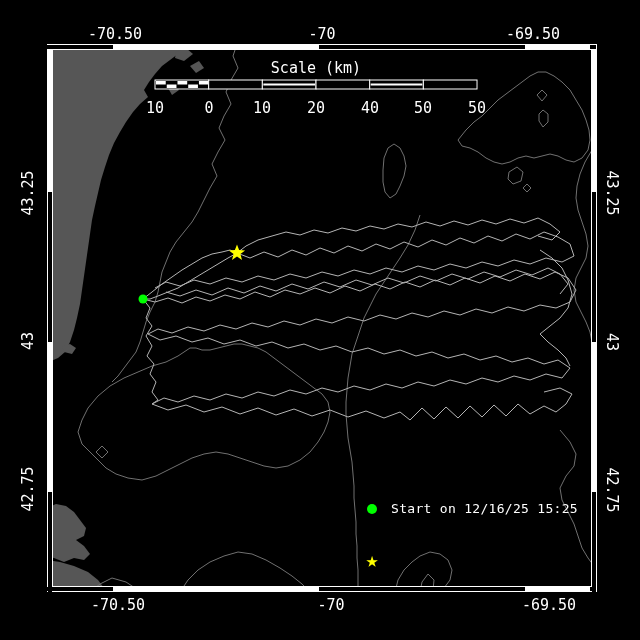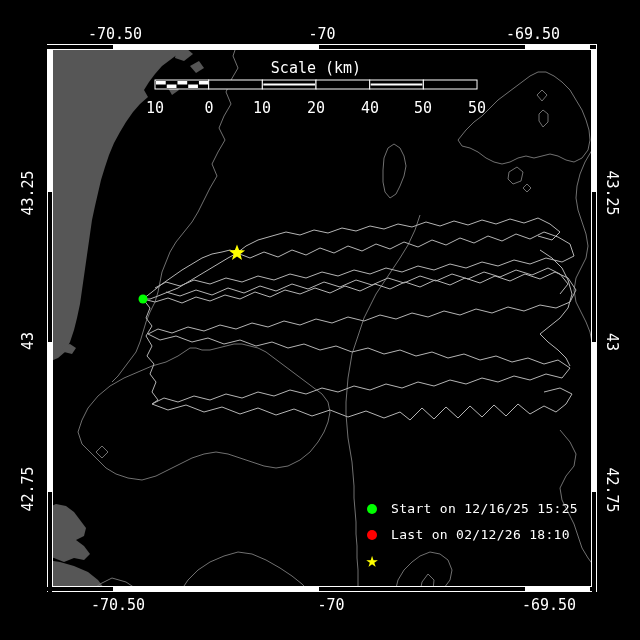--- a/index.html
+++ b/index.html
@@ -136,25 +136,19 @@
   <div class="lbl sbt" style="left:370px">40</div>
   <div class="lbl sbt" style="left:423px">50</div>
   <div class="lbl sbt" style="left:477px">50</div>
 
   <div class="legend-row" style="top:501px">
     <span class="lg-marker">
         <span class="dot dot-green"></span>
       </span>
     <span class="legend-text">Start on 12/16/25 15:25</span>
   </div>
-  <div class="legend-row" style="top:527px">
-    <span class="lg-marker">
-        <span class="dot dot-red"></span>
-      </span>
-    <span class="legend-text">Last on 02/12/26 18:10</span>
-  </div>
   <div class="legend-row" style="top:552px">
     <span class="lg-marker">
         <span class="star-glyph">★</span>
       </span>
   </div>
 
 </div>
 
 </body></html>

